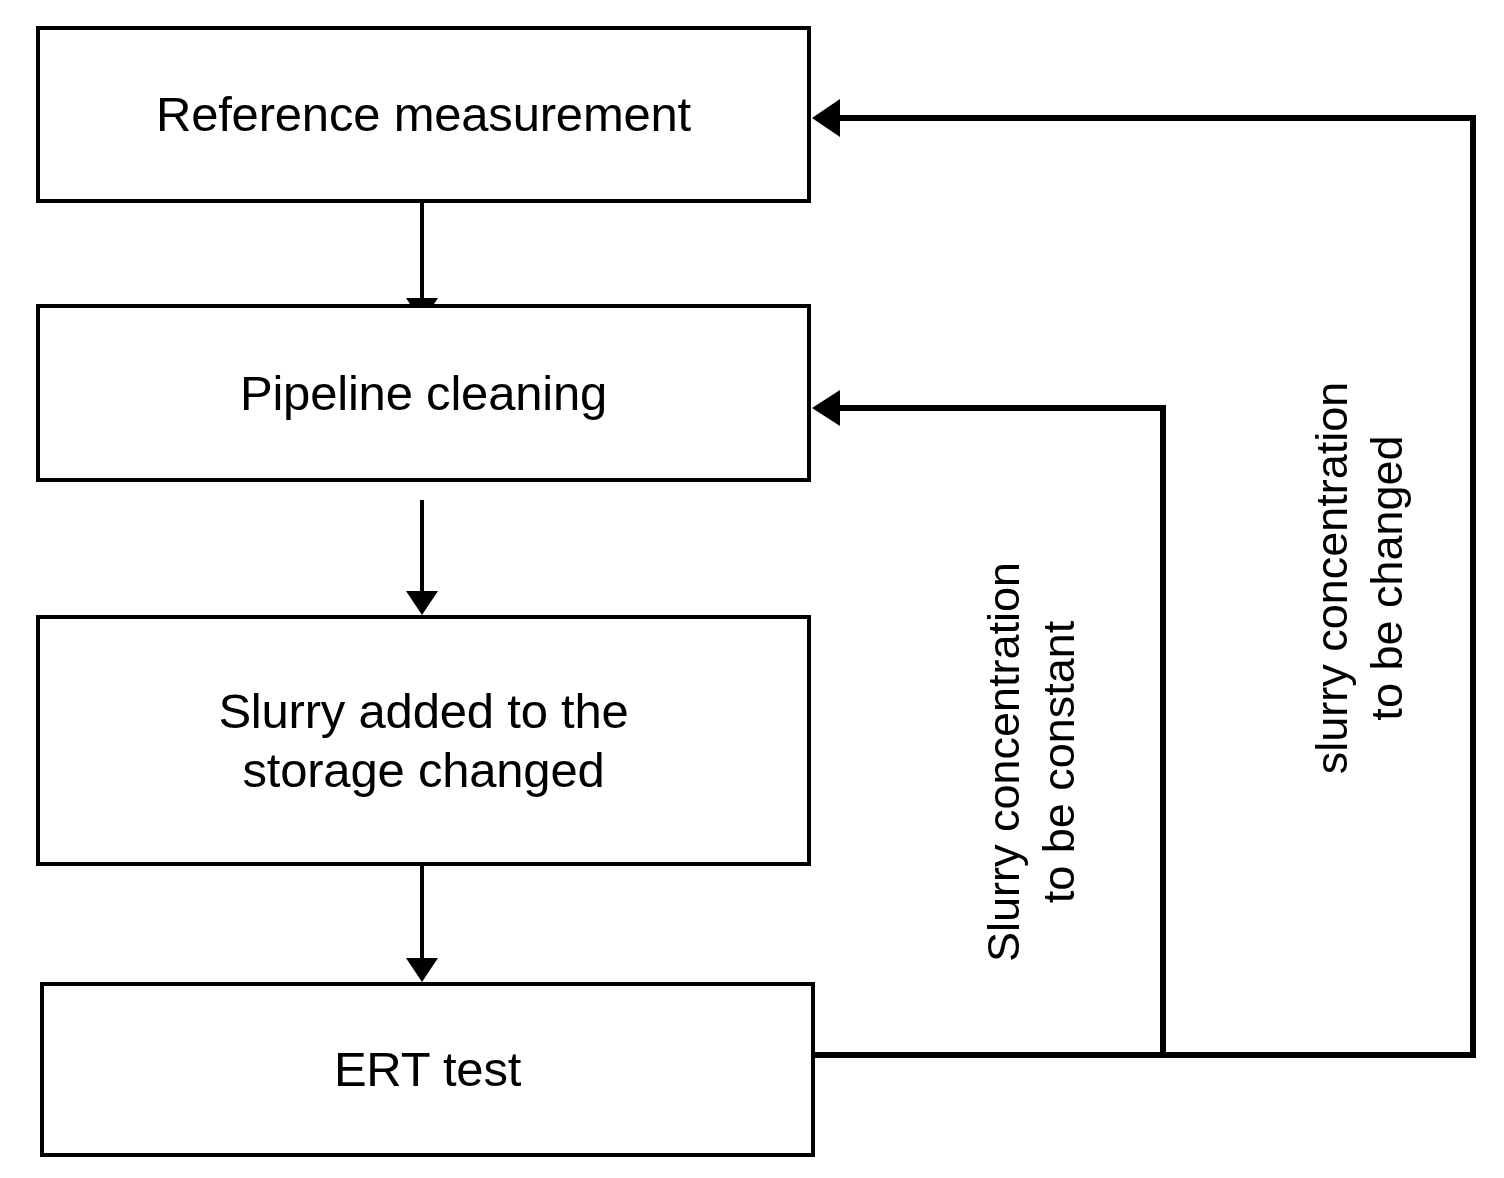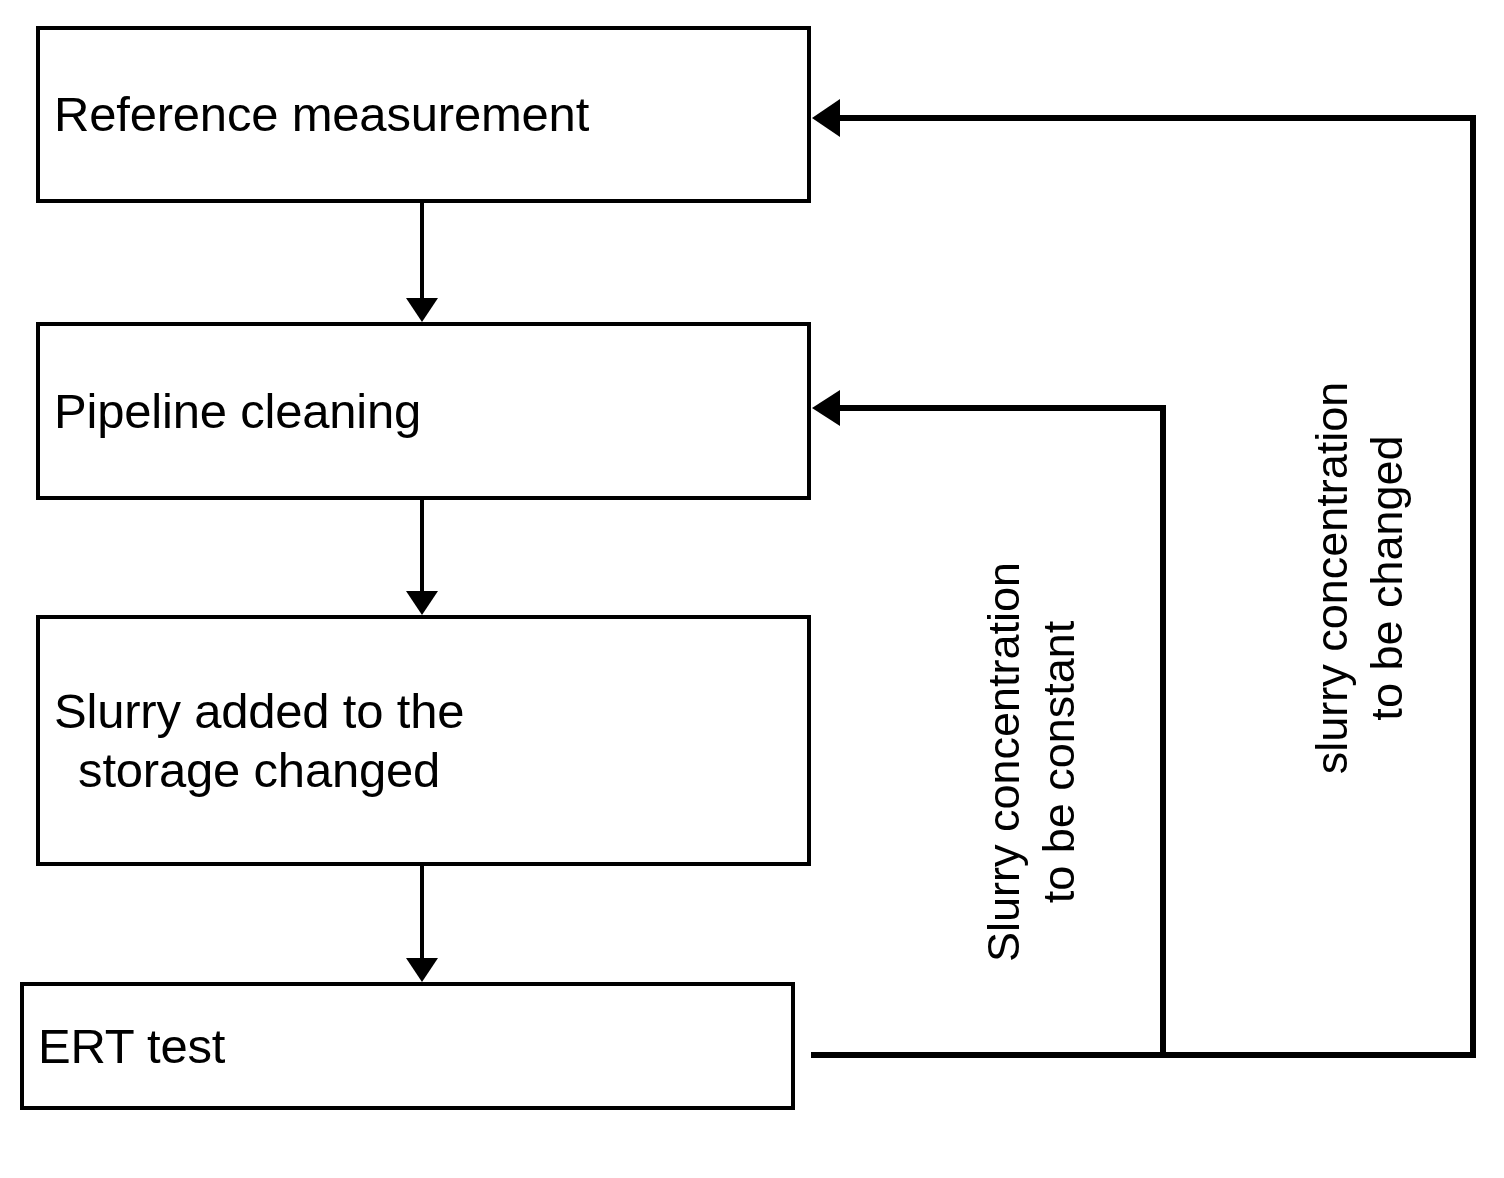--- a/index.html
+++ b/index.html
@@ -17,21 +17,21 @@
     background: #ffffff;
     overflow: hidden;
   }
   .flow-box {
     position: absolute;
     box-sizing: border-box;
     border: 4px solid #000000;
     background: #ffffff;
     display: flex;
     align-items: center;
-    justify-content: flex-start;
+    justify-content: center;
     text-align: center;
   }
   .flow-box-label {
     font-size: 49px;
     line-height: 1.20;
     color: #000000;
     font-weight: 400;
     letter-spacing: -0.2px;
     padding: 0 14px;
     white-space: pre-line;
@@ -95,30 +95,30 @@
       <line x1="1473" y1="1058" x2="1473" y2="118" stroke="#000000" stroke-width="6"></line>
       <line x1="1476" y1="118" x2="838" y2="118" stroke="#000000" stroke-width="6"></line>
       <polygon points="840,99 840,137 812,118" fill="#000000"></polygon>
     </g>
   </svg>
 
   <div class="flow-box" style="left:36px; top:26px; width:775px; height:177px;">
     <span class="flow-box-label">Reference measurement</span>
   </div>
 
-  <div class="flow-box" style="left:36px; top:322px; width:775px; height:178px;">
+  <div class="flow-box" style="left:36px; top:304px; width:775px; height:178px;">
     <span class="flow-box-label">Pipeline cleaning</span>
   </div>
 
   <div class="flow-box" style="left:36px; top:615px; width:775px; height:251px;">
     <span class="flow-box-label">Slurry added to the
 storage changed</span>
   </div>
 
-  <div class="flow-box" style="left:20px; top:982px; width:775px; height:128px;">
+  <div class="flow-box" style="left:40px; top:982px; width:775px; height:175px;">
     <span class="flow-box-label">ERT test</span>
   </div>
 
   <div class="edge-label" style="left:767px; top:702px; width:530px; height:120px;">
     <span>Slurry concentration
 to be constant</span>
   </div>
 
   <div class="edge-label" style="left:1095px; top:518px; width:530px; height:120px;">
     <span>slurry concentration

